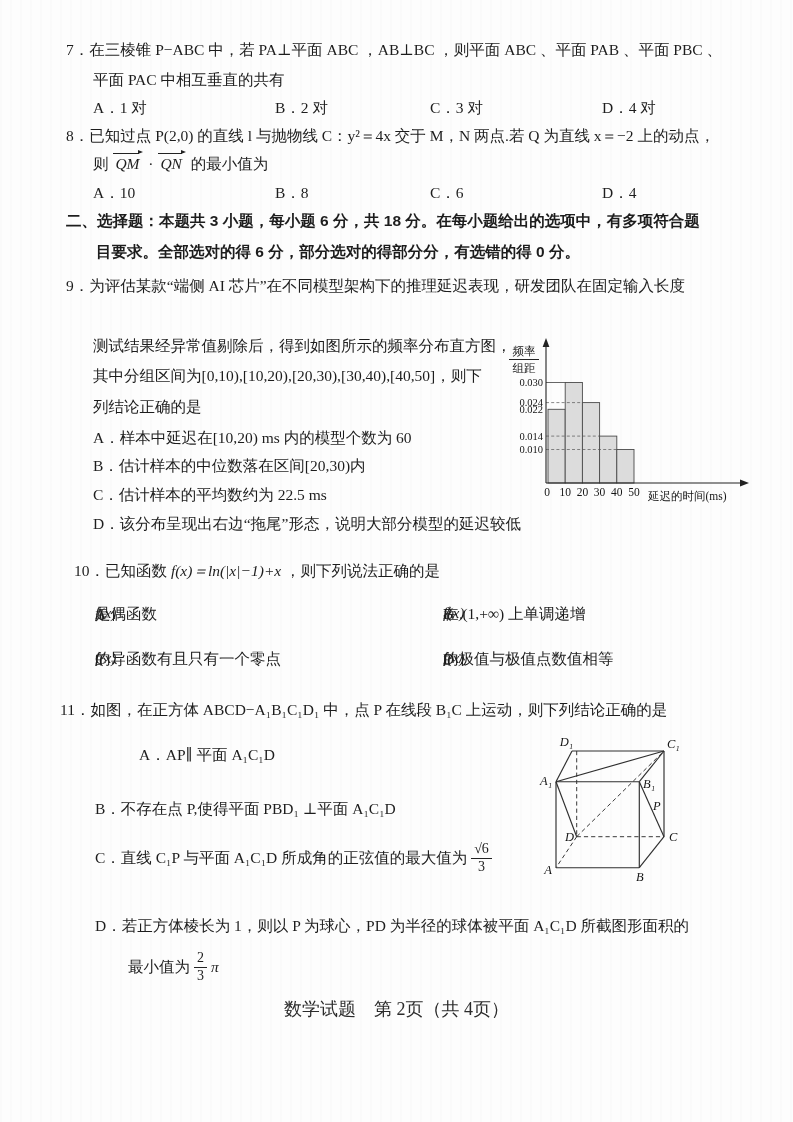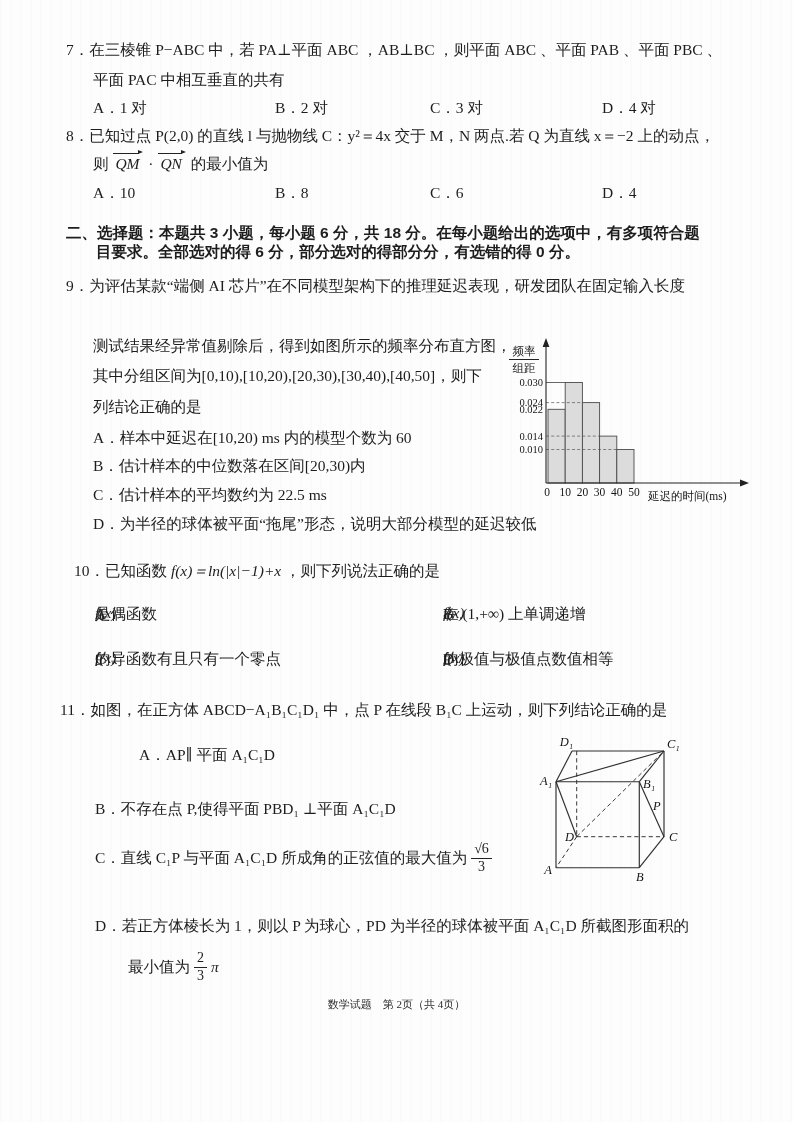--- a/index.html
+++ b/index.html
@@ -29,21 +29,21 @@
   .ref{stroke:#555;stroke-width:0.7;stroke-dasharray:3 2.2;}
   .ref.solid{stroke-dasharray:none;stroke-width:0.9;}
   .tick{font-size:10.5px;}
   .xtick{text-anchor:middle;font-size:11.5px;}
   .ytick{text-anchor:end;}
   .axis{stroke:#222;stroke-width:1.1;}
   .cjk-axis{font-size:11.5px;}
   .cube-solid{stroke:#2e2e2e;stroke-width:1.15;fill:none;}
   .cube-dash{stroke:#2e2e2e;stroke-width:0.95;fill:none;stroke-dasharray:4.2 3;}
   .cube-label{font-size:12.5px;font-style:italic;}
-  .footer{position:absolute;width:793px;text-align:center;font-size:11px;color:#2b2b2b;}
+  .footer{position:absolute;width:793px;text-align:center;font-size:18px;color:#2b2b2b;}
 </style>
 </head>
 <body>
 
 <div class="page">
 
   <div class="line" style="left:66px;top:40px;">7．在三棱锥 P−ABC 中，若 PA⊥平面 ABC ，AB⊥BC ，则平面 ABC 、平面 PAB 、平面 PBC 、</div>
   <div class="line" style="left:93px;top:70px;">平面 PAC 中相互垂直的共有</div>
   <div class="optrow" style="top:98px;">
     <span style="left:93px;">A．1 对</span>
@@ -60,31 +60,31 @@
     <span class="vec">QN</span>
     <span>的最小值为</span>
   </div>
   <div class="optrow" style="top:183px;">
     <span style="left:93px;">A．10</span>
     <span style="left:275px;">B．8</span>
     <span style="left:430px;">C．6</span>
     <span style="left:602px;">D．4</span>
   </div>
 
-  <div class="line bold" style="left:66px;top:211px;margin-top:12px;">二、选择题：本题共 3 小题，每小题 6 分，共 18 分。在每小题给出的选项中，有多项符合题</div>
+  <div class="line bold" style="left:66px;top:211px;">二、选择题：本题共 3 小题，每小题 6 分，共 18 分。在每小题给出的选项中，有多项符合题</div>
   <div class="line bold" style="left:96px;top:242px;">目要求。全部选对的得 6 分，部分选对的得部分分，有选错的得 0 分。</div>
 
   <div class="line" style="left:66px;top:276px;">9．为评估某款“端侧 AI 芯片”在不同模型架构下的推理延迟表现，研发团队在固定输入长度</div>
   <div class="line" style="left:93px;top:336px;">测试结果经异常值剔除后，得到如图所示的频率分布直方图，</div>
   <div class="line" style="left:93px;top:366px;">其中分组区间为[0,10),[10,20),[20,30),[30,40),[40,50]，则下</div>
   <div class="line" style="left:93px;top:397px;">列结论正确的是</div>
   <div class="line" style="left:93px;top:428px;">A．样本中延迟在[10,20) ms 内的模型个数为 60</div>
   <div class="line" style="left:93px;top:456px;">B．估计样本的中位数落在区间[20,30)内</div>
   <div class="line" style="left:93px;top:485px;">C．估计样本的平均数约为 22.5 ms</div>
-  <div class="line" style="left:93px;top:514px;">D．为半径的球体被平面“拖尾”形态，说明大部分模型的延迟较低</div>
+  <div class="line" style="left:93px;top:514px;">D．该分布呈现出右边“拖尾”形态，说明大部分模型的延迟较低</div>
 
   <svg style="position:absolute;left:500px;top:330px;" width="293" height="180" viewBox="0 0 293 180">
     <g id="hist-dyn">
         <rect x="48" y="79.30000000000001" width="17.2" height="73.69999999999999" class="bar"></rect>
         <rect x="65.2" y="52.5" width="17.2" height="100.5" class="bar"></rect>
         <line x1="46" y1="52.5" x2="65.2" y2="52.5" class="ref solid"></line>
         <rect x="82.4" y="72.6" width="17.2" height="80.4" class="bar"></rect>
         <line x1="46" y1="72.6" x2="82.4" y2="72.6" class="ref"></line>
         <rect x="99.6" y="106.1" width="17.2" height="46.9" class="bar"></rect>
         <line x1="46" y1="106.1" x2="99.6" y2="106.1" class="ref"></line>

